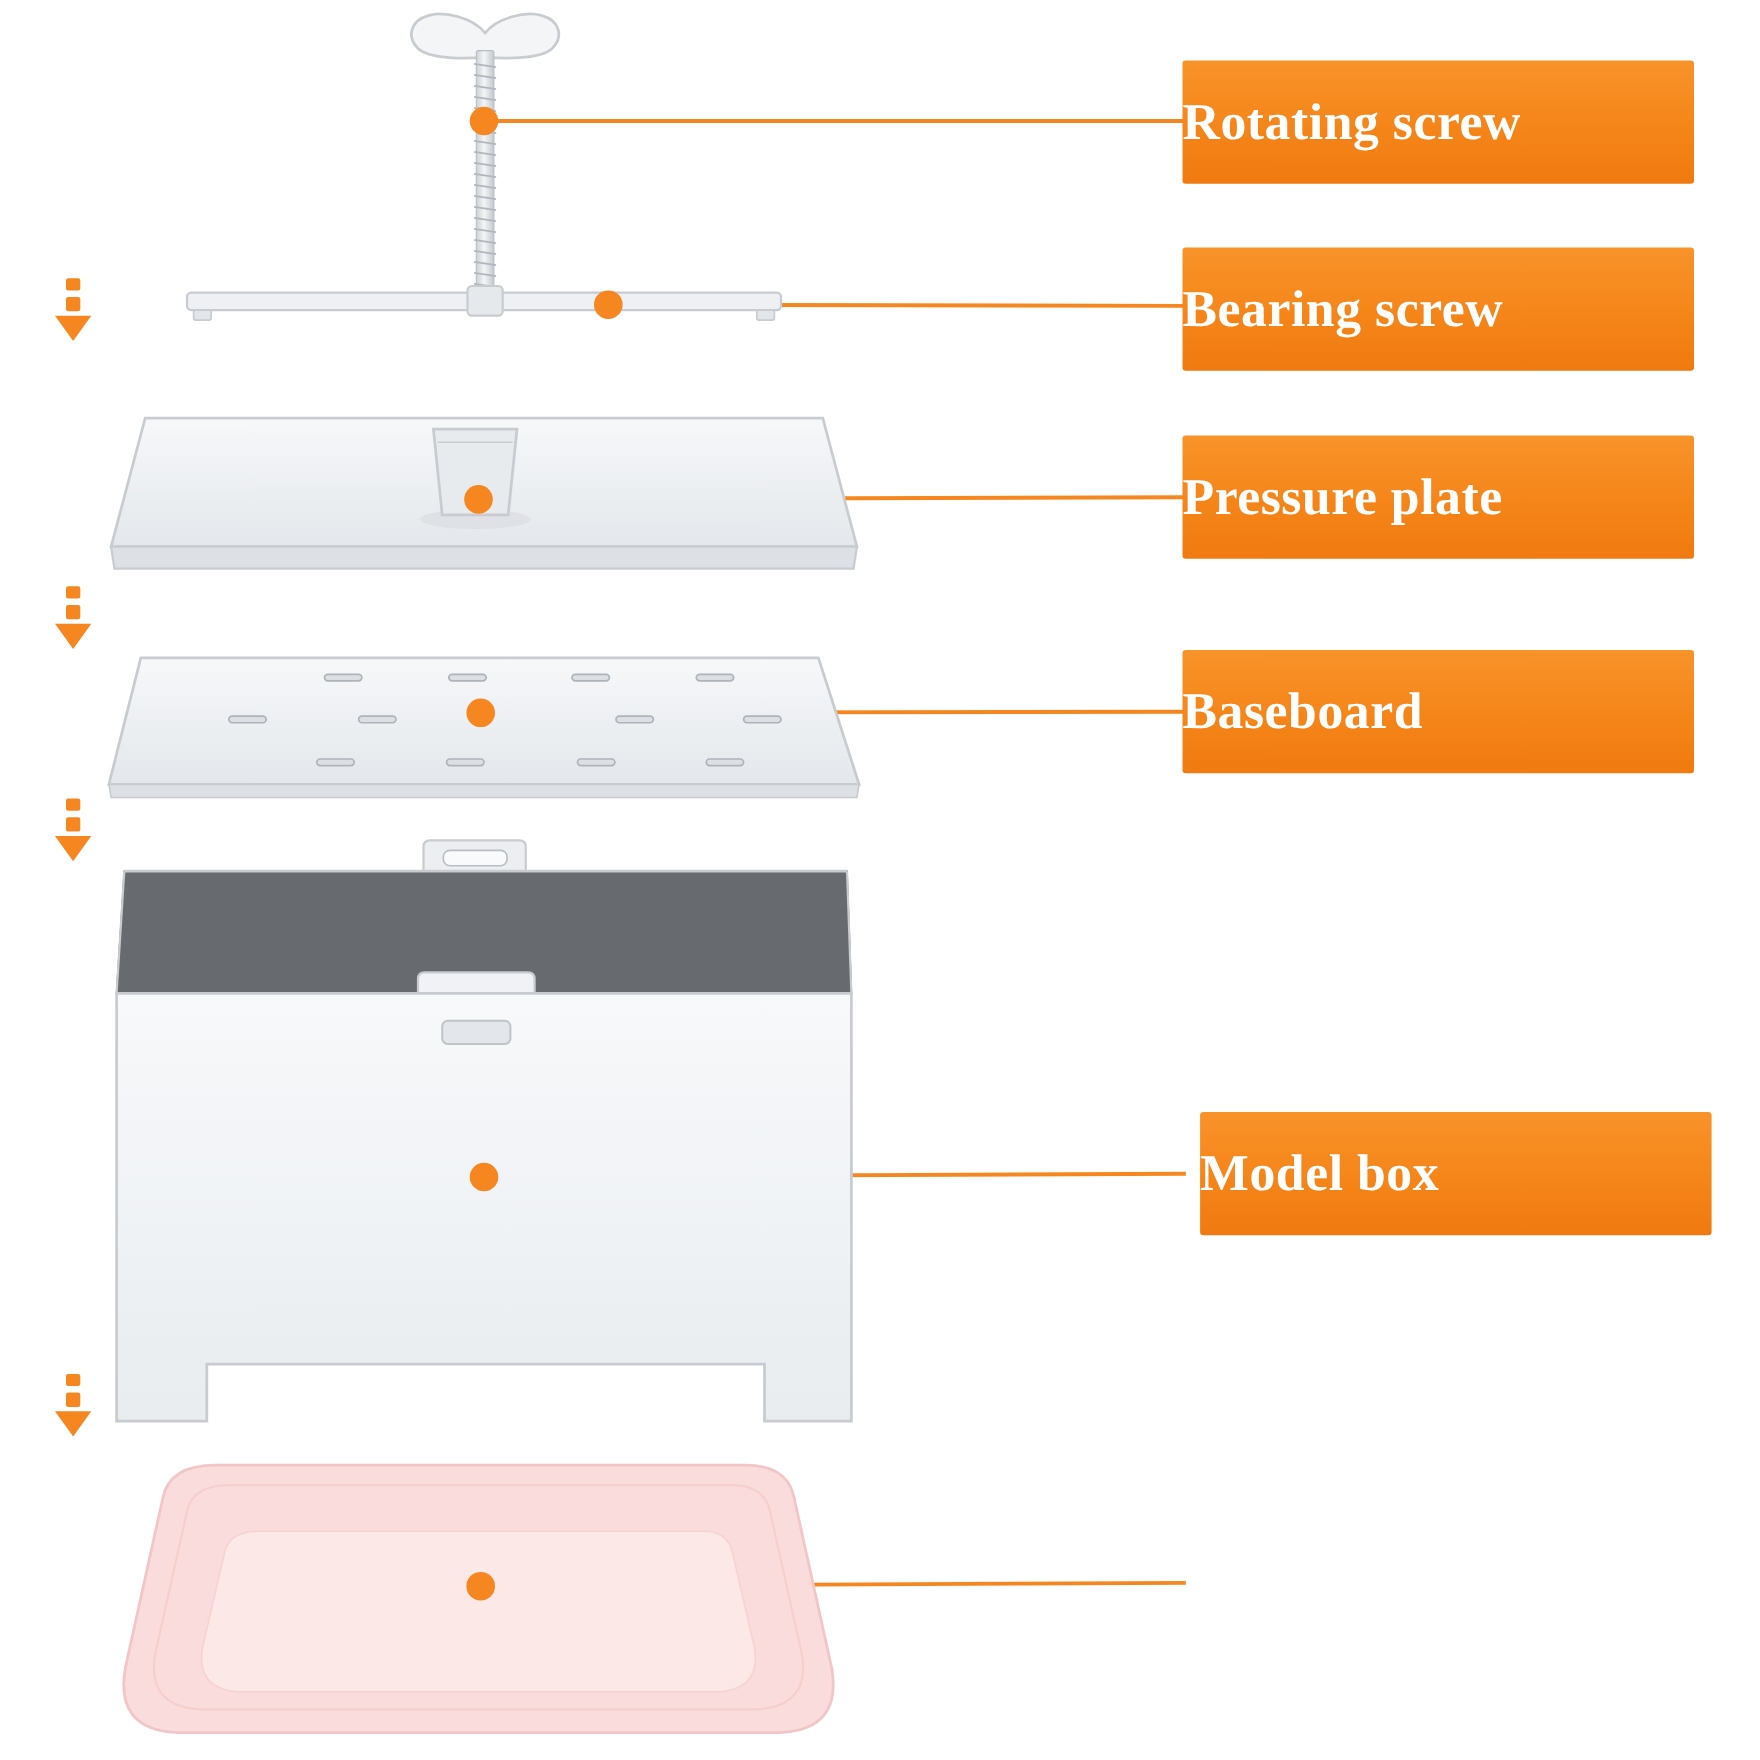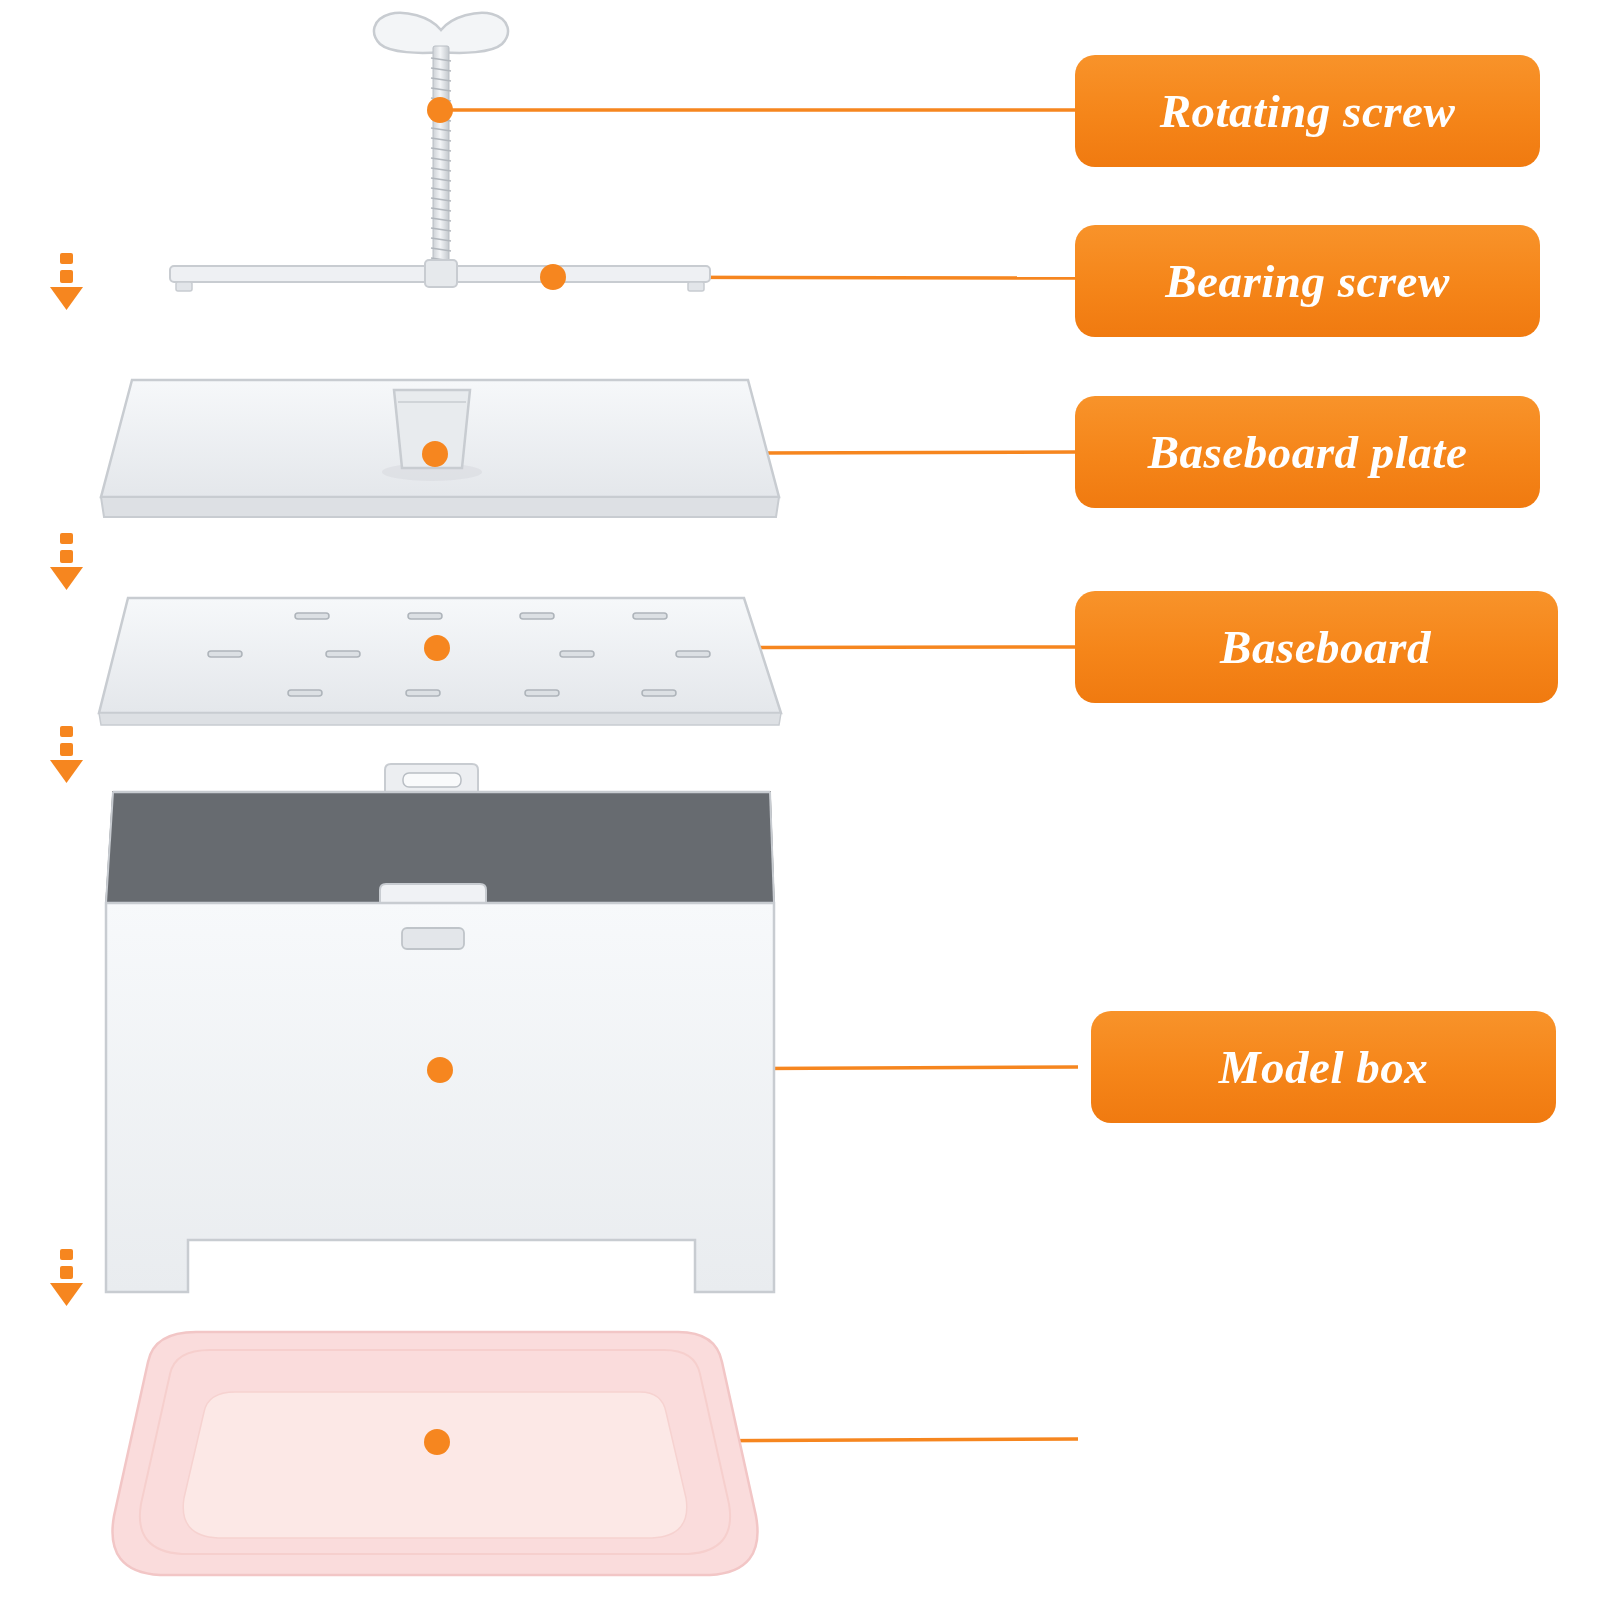--- a/index.html
+++ b/index.html
@@ -9,32 +9,31 @@
     background:#ffffff;
     overflow:hidden;
     font-family:"Liberation Serif", serif;
   }
   .illustration{position:absolute;left:0;top:0;width:1600px;height:1600px;}
   .label{
     position:absolute;
     left:1075px;
     width:465px;height:112px;
     background:linear-gradient(180deg,#f8932a 0%,#f58519 55%,#f07a10 100%);
-    border-radius:20px;
-    display:flex;align-items:center;justify-content:center;
+    border-radius:3px;
+    display:flex;align-items:center;justify-content:flex-start;
     color:#ffffff;
     font-weight:bold;
     font-size:47px;
     letter-spacing:.5px;
-    font-style:italic;
   }
   .l1{top:55px;}
   .l2{top:225px;}
   .l3{top:396px;}
-  .l4{top:591px;padding-left:18px;}
+  .l4{top:591px;}
   .l5{top:1011px;margin-left:16px;}
   .l6{top:1383px;}
 </style>
 </head>
 <body>
 
 <div class="canvas">
 
   <svg class="illustration" viewBox="0 0 1600 1600" xmlns="http://www.w3.org/2000/svg">
     <defs>
@@ -183,21 +182,21 @@
     </g>
   </svg>
 
   <div class="label l1">
     <span>Rotating screw</span>
   </div>
   <div class="label l2">
     <span>Bearing screw</span>
   </div>
   <div class="label l3">
-    <span>Baseboard plate</span>
+    <span>Pressure plate</span>
   </div>
   <div class="label l4">
     <span>Baseboard</span>
   </div>
   <div class="label l5">
     <span>Model box</span>
   </div>
 
 </div>
 

